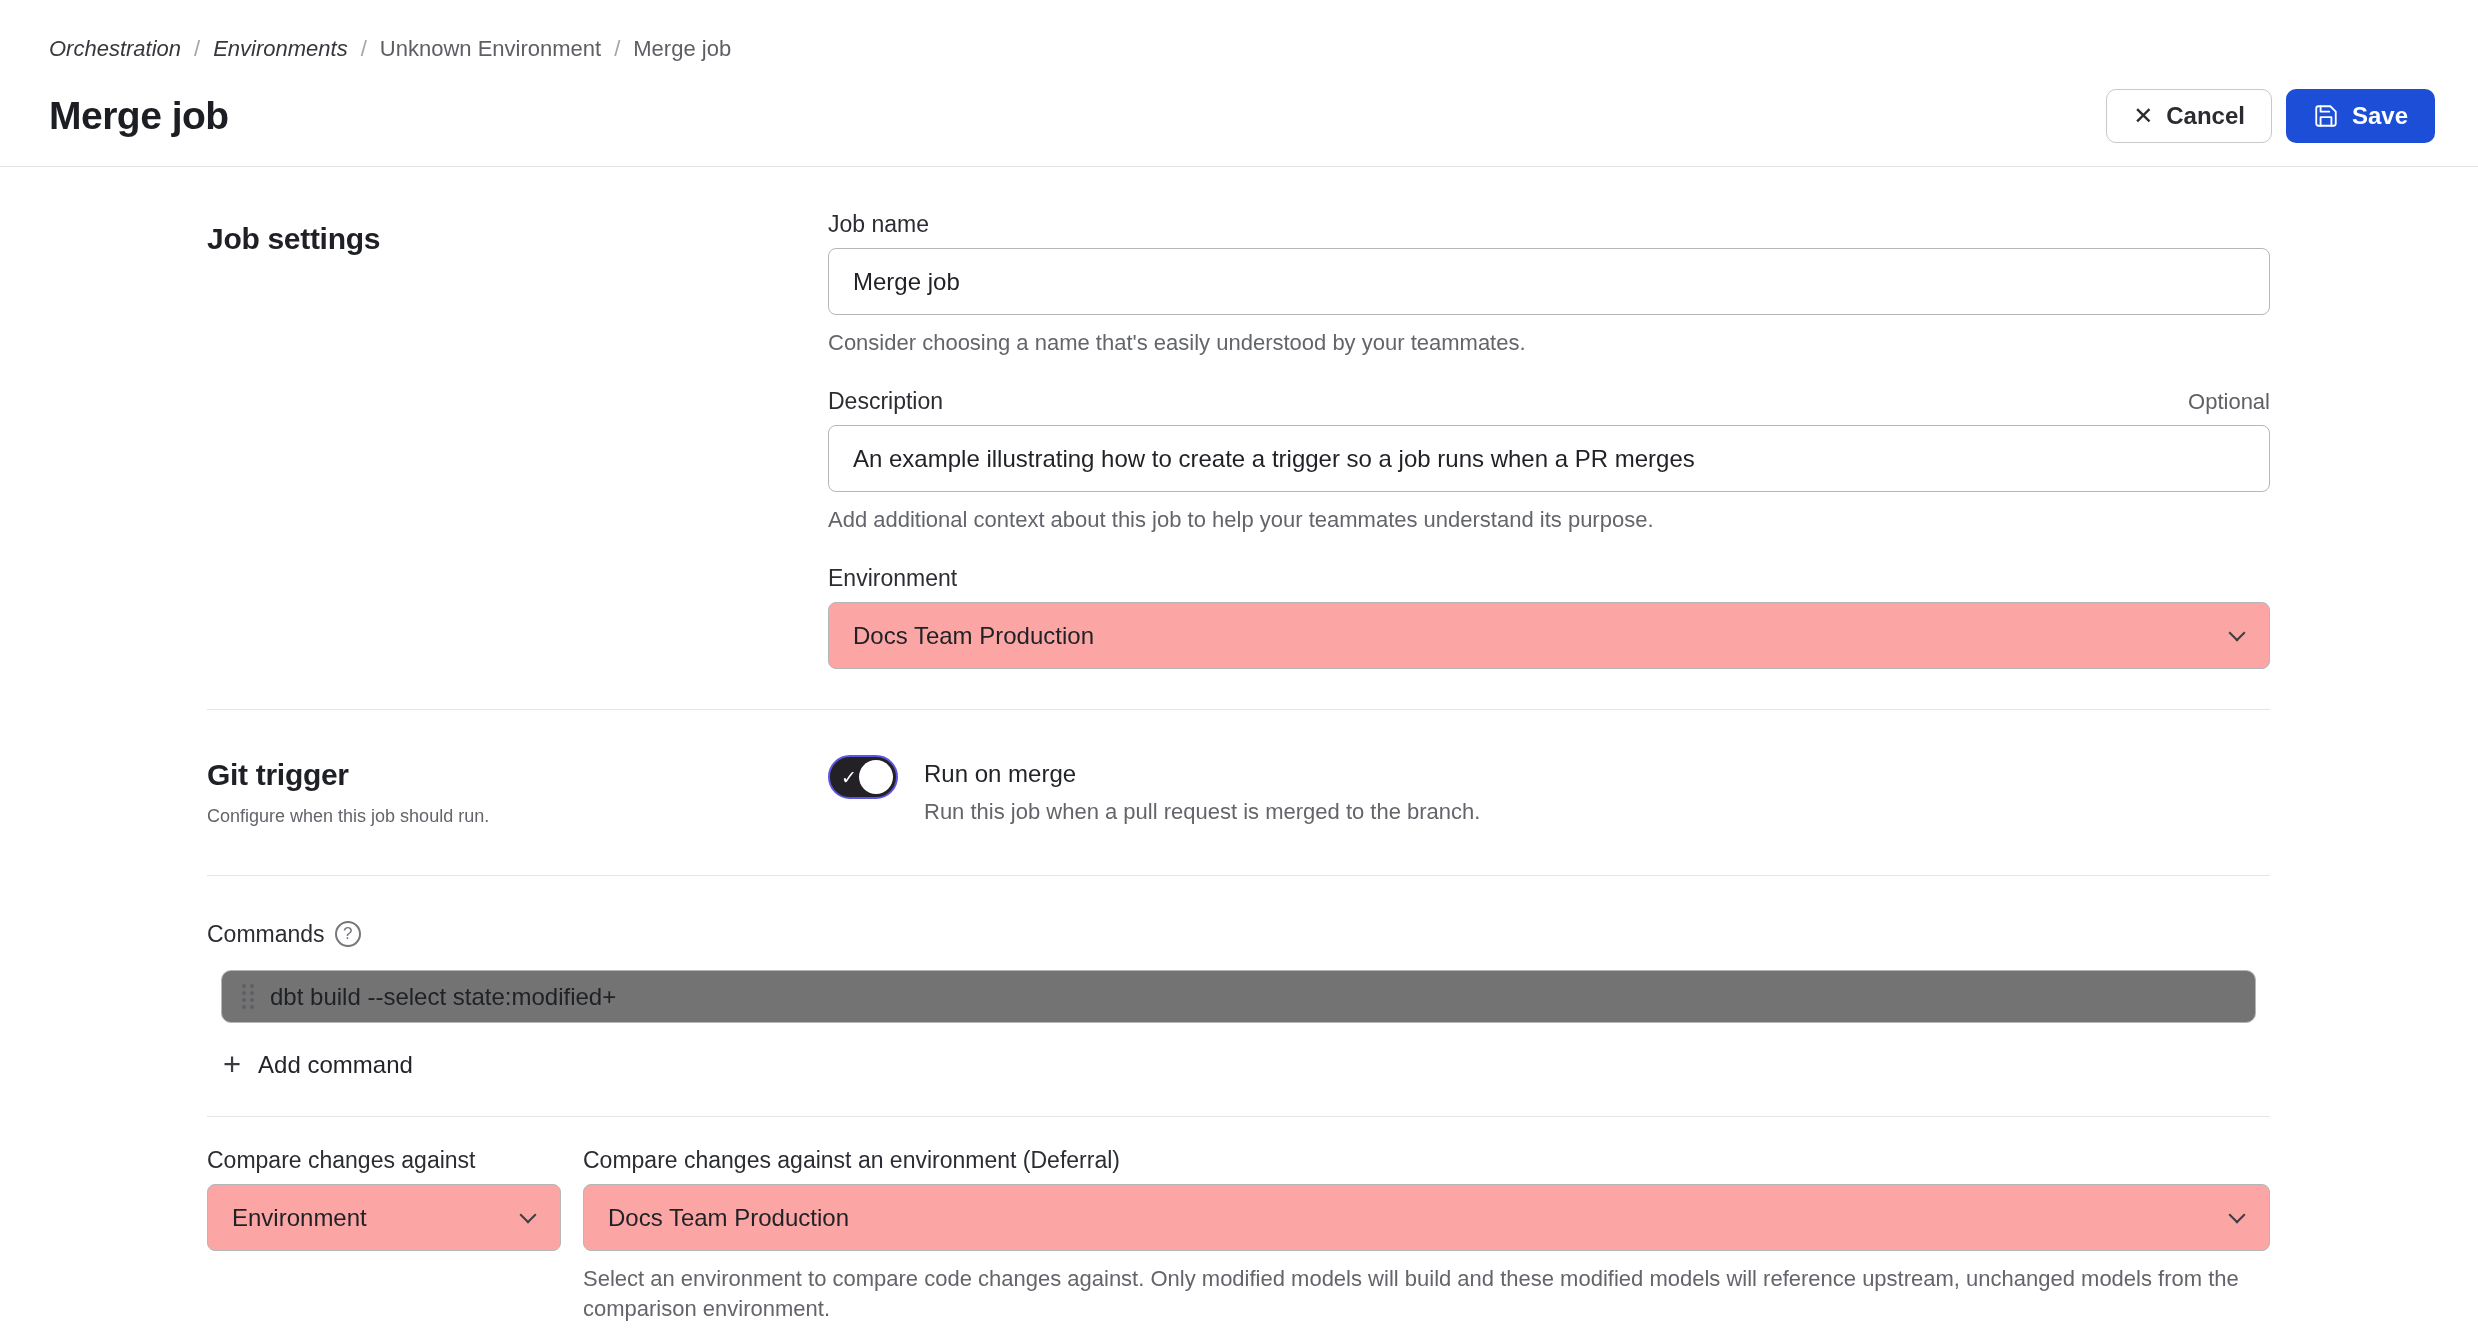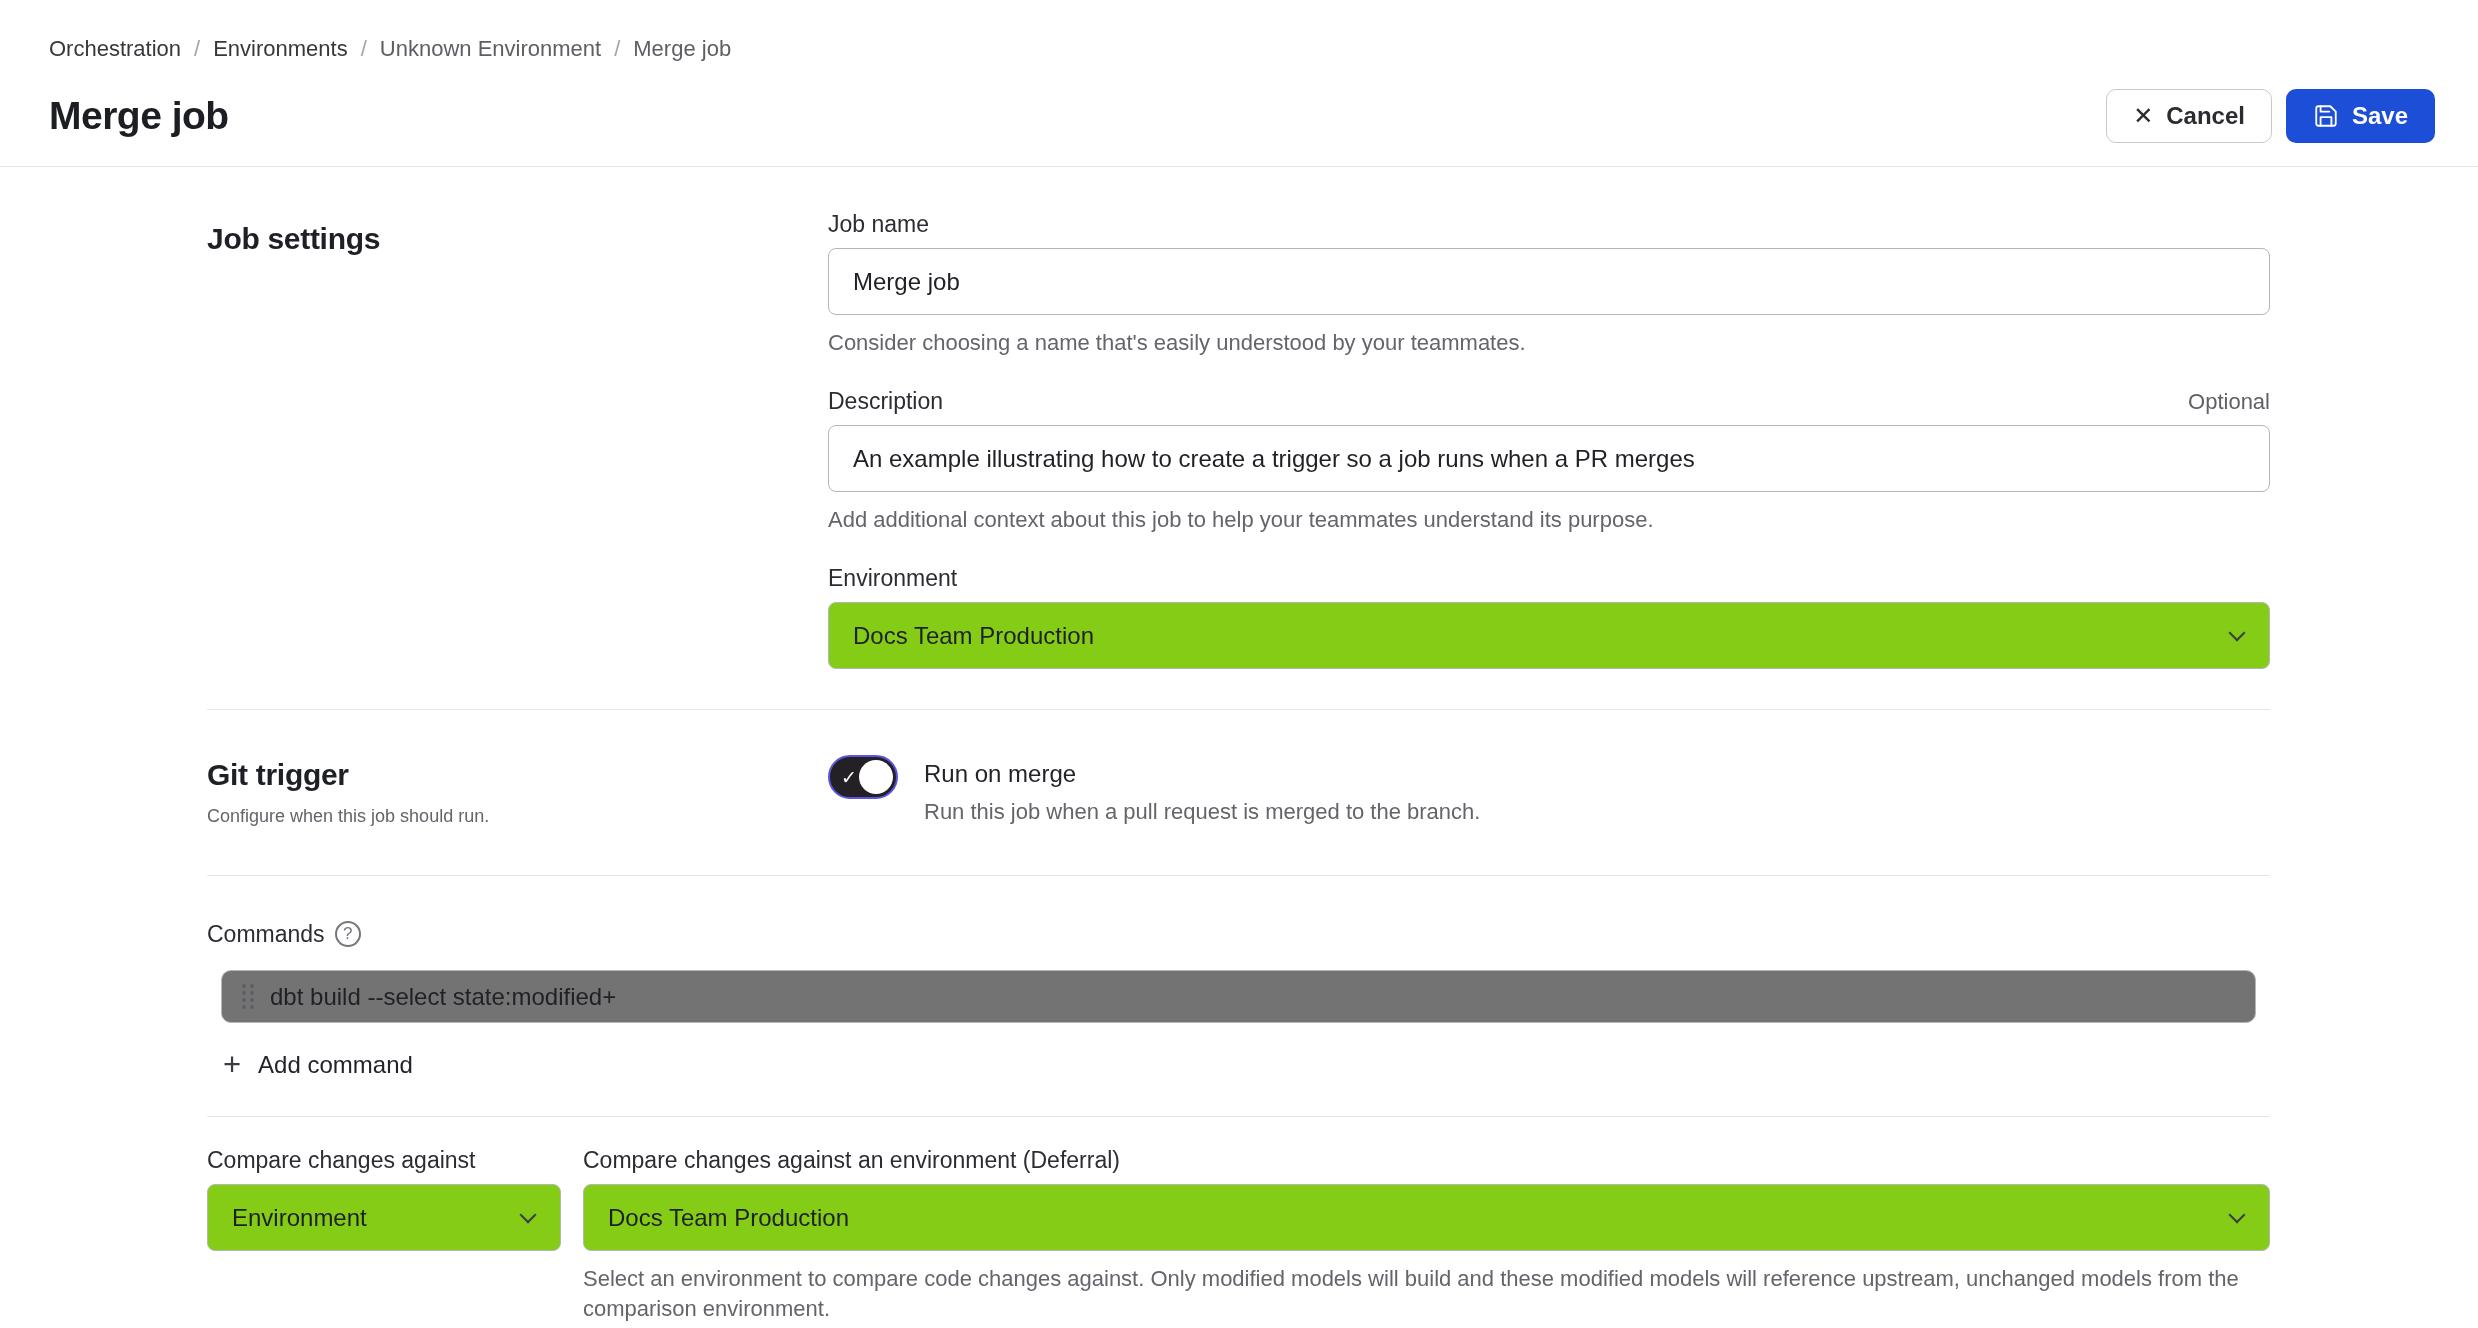--- a/index.html
+++ b/index.html
@@ -2,21 +2,21 @@
 <html><head>
 <meta charset="utf-8">
 <style>
   * { margin: 0; padding: 0; box-sizing: border-box; }
   html, body { width: 2478px; height: 1328px; background: #ffffff;
     font-family: "Liberation Sans", sans-serif; color: #1f2126; overflow: hidden; }
 
   
   .header { height: 167px; padding: 36px 43px 0 49px; border-bottom: 1px solid #e5e5e7; position: relative; background:#fff; }
   .breadcrumb { display: flex; align-items: center; gap: 13px; font-size: 22px; font-weight: 500; }
-  .crumb-link { color: #36383d; cursor: pointer; }
+  .crumb-link { color: #36383d; cursor: pointer; font-style: italic; }
   .crumb-muted { color: #5d5f65; }
   .crumb-sep { color: #a3a5a9; font-weight: 400; }
   .title-row { display: flex; justify-content: space-between; align-items: center; margin-top: 27px; }
   .page-title { font-size: 39px; font-weight: 700; letter-spacing: -0.5px; color: #1c1e23; }
   .header-actions { display: flex; gap: 14px; }
   .btn { display: flex; align-items: center; gap: 13px; height: 54px; padding: 0 26px;
          border-radius: 10px; font-size: 24px; font-weight: 600; cursor: pointer; border: 1px solid transparent; }
   .btn-secondary { background: #ffffff; border-color: #c7c9cc; color: #2a2c31; }
   .btn-primary { background: #1d4ed8; color: #ffffff; }
   .x-icon { font-size: 24px; font-weight: 400; line-height: 1; }
@@ -32,21 +32,21 @@
   .section-sub { font-size: 18px; color: #63656b; margin-top: 14px; }
 
   
   .field-label { font-size: 23px; color: #2b2d33; line-height: 28px; }
   .label-row { display: flex; justify-content: space-between; align-items: baseline; }
   .optional { font-size: 22px; color: #5f6167; }
   .text-input { width: 100%; height: 67px; margin-top: 10px; border: 1px solid #b4b6b9; border-radius: 8px;
                 padding: 0 24px; font-size: 24px; color: #1f2126; font-family: "Liberation Sans", sans-serif; background: #fff; outline: none; }
   .helper { font-size: 22px; color: #63656b; margin-top: 13px; line-height: 30px; }
   .select { position: relative; height: 67px; margin-top: 10px; border: 1px solid #b4b6b9; border-radius: 8px;
-            display: flex; align-items: center; padding: 0 56px 0 24px; font-size: 24px; color: #1f2126; background: #84cc16; cursor: pointer; }
+            display: flex; align-items: center; padding: 0 56px 0 24px; font-size: 24px; color: #1f2126; background: #fca5a5; cursor: pointer; }
   .chevron { position: absolute; right: 26px; top: 50%; width: 12px; height: 12px; margin-top: -9px;
              border-right: 2px solid #3c3e43; border-bottom: 2px solid #3c3e43; transform: rotate(45deg); }
 
   
   .sec1 { padding-bottom: 40px; }
   .sec1 .col-left { padding-top: 55px; }
   .sec1 .col-right { padding-top: 43px; }
   .field-group { margin-bottom: 29px; }
   .field-group:last-child { margin-bottom: 0; }
 

